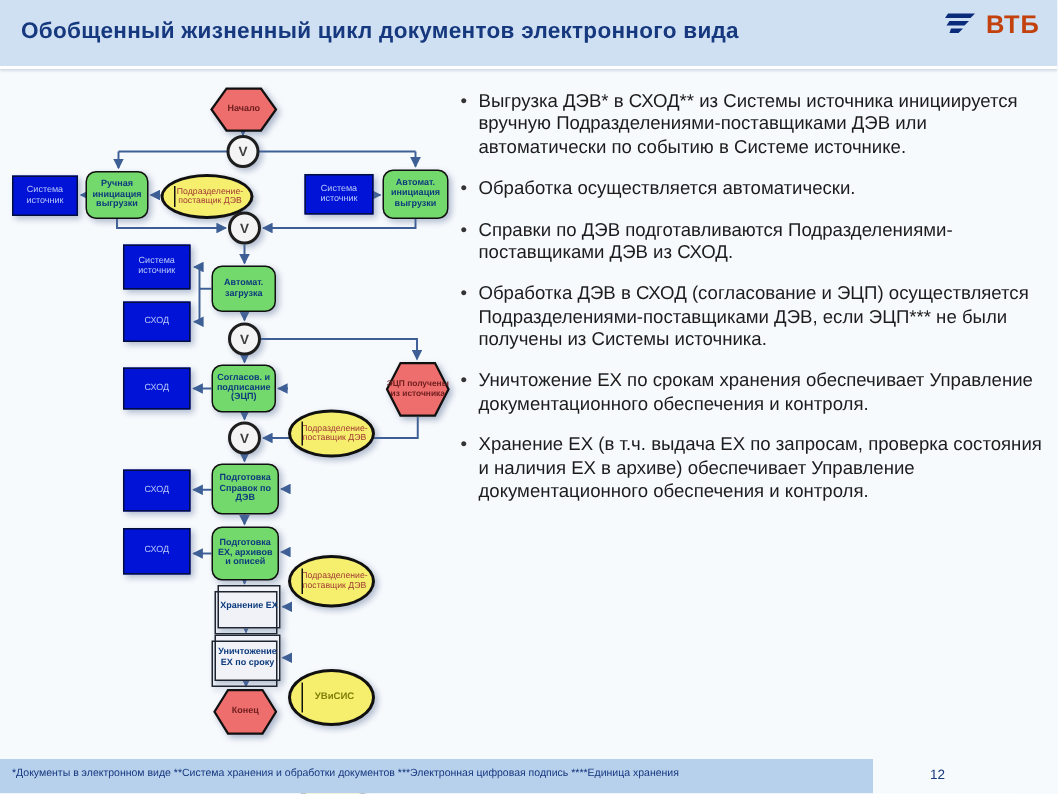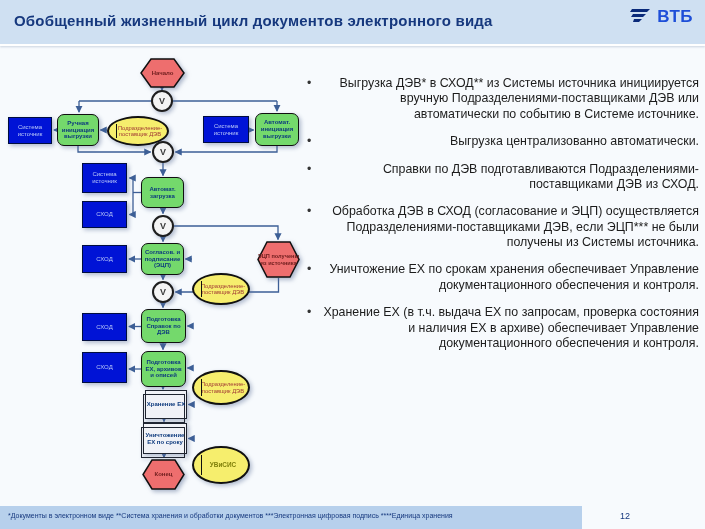--- a/index.html
+++ b/index.html
@@ -8,30 +8,30 @@
   .slide { position:relative; width:705px; height:529px; overflow:hidden;
            background:var(--c-content_bg,#f7fafd); }
 
   
   .header { position:absolute; left:0; top:0; width:705px; height:46px;
             background:var(--c-header_bg,#cfe0f2); border-bottom:2px solid #ffffff;
             box-shadow:0 1px 2px rgba(120,140,170,.35); }
   .title { position:absolute; left:14px; top:12px; font-size:15px; font-weight:bold;
            color:var(--c-title,#16387e); letter-spacing:.2px; }
   .logo { position:absolute; right:12px; top:7px; display:flex; align-items:center; gap:3px; }
-  .logo-text { font-size:17px; font-weight:bold; color:#1d4ed8; letter-spacing:.5px; }
+  .logo-text { font-size:17px; font-weight:bold; color:#c2410c; letter-spacing:.5px; }
 
   
   .footer { position:absolute; left:0; top:506px; width:582px; height:23px;
             background:var(--c-footer_bg,#b7d0ec); }
   .footnote { position:absolute; left:8px; top:6px; font-size:7px; color:#16387e; }
   .pagenum { position:absolute; left:620px; top:5px; font-size:9px; color:#16387e; }
 
   
-  .bullets { position:absolute; left:305px; top:76px; width:394px; list-style:none;text-align:right; }
+  .bullets { position:absolute; left:305px; top:60px; width:394px; list-style:none; }
   .bullets li { position:relative; padding-left:14px; margin-bottom:12px;
                 font-size:12.4px; line-height:1.24; color:var(--c-text_dark,#1c1c1c); }
   .bullets li::before { content:"•"; position:absolute; left:2px; top:0; color:#333; }
 
   
   .node { position:absolute; display:flex; align-items:center; justify-content:center;
           text-align:center; filter:drop-shadow(2px 2px 2px rgba(90,110,150,.45)); }
   .bluebox { background:var(--c-box_blue,#0013d6); border:1px solid #000d3f;
              color:#b9c8f8; font-size:6px; line-height:1.15; padding:1px; }
   .greenbox { background:var(--c-box_green,#74d96c); border:1.5px solid #101010;
@@ -214,21 +214,21 @@
 
   <div class="hexnode" style="left:142px;top:459px;width:43px;height:31px;">
     <svg viewBox="0 0 43 31">
         <polygon points="10,1 33,1 42,15.5 33,30 10,30 1,15.5" style="fill:var(--c-hex_red,#ee6e6e)" stroke="#101010" stroke-width="1.5"></polygon>
       </svg>
     <div class="hexlabel">Конец</div>
   </div>
 
   <ul class="bullets">
     <li><span>Выгрузка ДЭВ* в СХОД** из Системы источника инициируется вручную Подразделениями-поставщиками ДЭВ или автоматически по событию в Системе источнике.</span></li>
-    <li><span>Выгрузка централизованно автоматически.</span></li>
+    <li><span>Обработка осуществляется автоматически.</span></li>
     <li><span>Справки по ДЭВ подготавливаются Подразделениями-поставщиками ДЭВ из СХОД.</span></li>
     <li><span>Обработка ДЭВ в СХОД (согласование и ЭЦП) осуществляется Подразделениями-поставщиками ДЭВ, если ЭЦП*** не были получены из Системы источника.</span></li>
     <li><span>Уничтожение ЕХ по срокам хранения обеспечивает Управление документационного обеспечения и контроля.</span></li>
     <li><span>Хранение ЕХ (в т.ч. выдача ЕХ по запросам, проверка состояния и наличия ЕХ в архиве) обеспечивает Управление документационного обеспечения и контроля.</span></li>
   </ul>
 
   <div class="footer">
     <div class="footnote">*Документы в электронном виде **Система хранения и обработки документов ***Электронная цифровая подпись ****Единица хранения</div>
     <div class="pagenum">12</div>
   </div>

